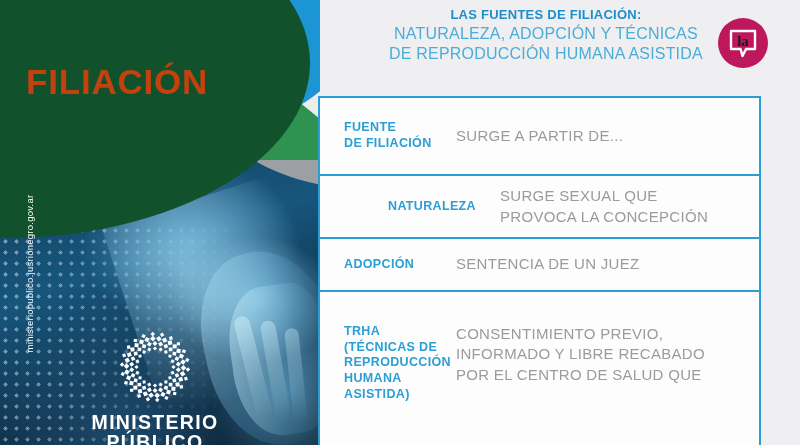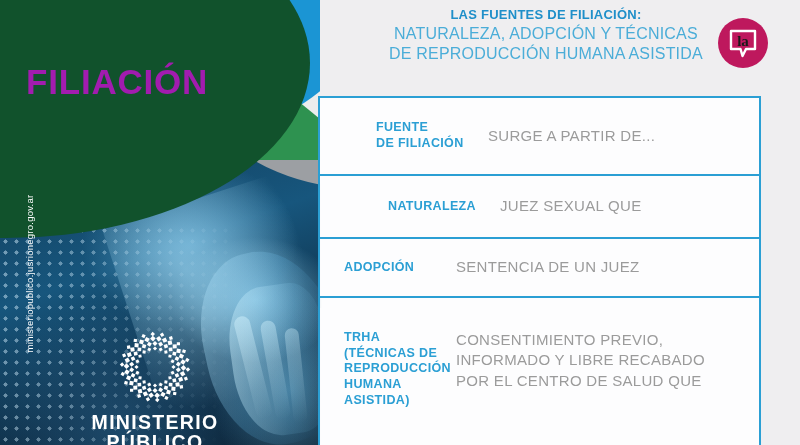--- a/index.html
+++ b/index.html
@@ -110,21 +110,21 @@
     clip-path:polygon(0% 18%, 100% 100%, 0% 100%);
   }
   .green-ellipse {
     position:absolute; left:-300px; top:-112px;
     width:610px; height:350px;
     border-radius:50%;
     background:#11522c;
   }
   .title-filiacion {
     position:absolute; left:26px; top:62px;
-    color:#a21caf;
+    color:#c2410c;
     font-size:35px;
     font-weight:bold;
     letter-spacing:.8px;
     z-index:8;
   }
 
   
   .vertical-url {
     position:absolute; left:-56px; top:268px;
     width:170px;
@@ -196,23 +196,23 @@
     background:rgba(255,255,255,.88);
     backdrop-filter:blur(1px);
   }
   .row {
     display:flex;
     align-items:center;
     border-bottom:2px solid #2b9fd4;
     background:rgba(253,253,254,.86);
   }
   .row:last-child { border-bottom:none; }
-  .row.r1 { height:78px;padding-left:32px; }
+  .row.r1 { height:78px; }
   .row.r2 { height:63px;padding-left:44px; }
-  .row.r3 { height:59px; }
+  .row.r3 { height:53px; }
   .row.r4 { height:183px; align-items:flex-start;margin-top:10px; }
   .cell-key {
     width:136px;
     padding-left:24px;
     color:#2b9fd4;
     font-size:12.5px;
     font-weight:bold;
     letter-spacing:.35px;
     line-height:1.25;
   }
@@ -384,21 +384,22 @@
     <div class="row r1">
       <div class="cell-key">
           <div>FUENTE</div>
           <div>DE FILIACIÓN</div>
         </div>
       <div class="cell-val">SURGE A PARTIR DE...</div>
     </div>
     <div class="row r2">
       <div class="cell-key">NATURALEZA</div>
       <div class="cell-val">
-          <div>JUEZ SEXUAL QUE</div>
+          <div>SURGE SEXUAL QUE</div>
+          <div>PROVOCA LA CONCEPCIÓN</div>
         </div>
     </div>
     <div class="row r3">
       <div class="cell-key">ADOPCIÓN</div>
       <div class="cell-val">SENTENCIA DE UN JUEZ</div>
     </div>
     <div class="row r4">
       <div class="cell-key">
           <div>TRHA</div>
           <div>(TÉCNICAS DE</div>

